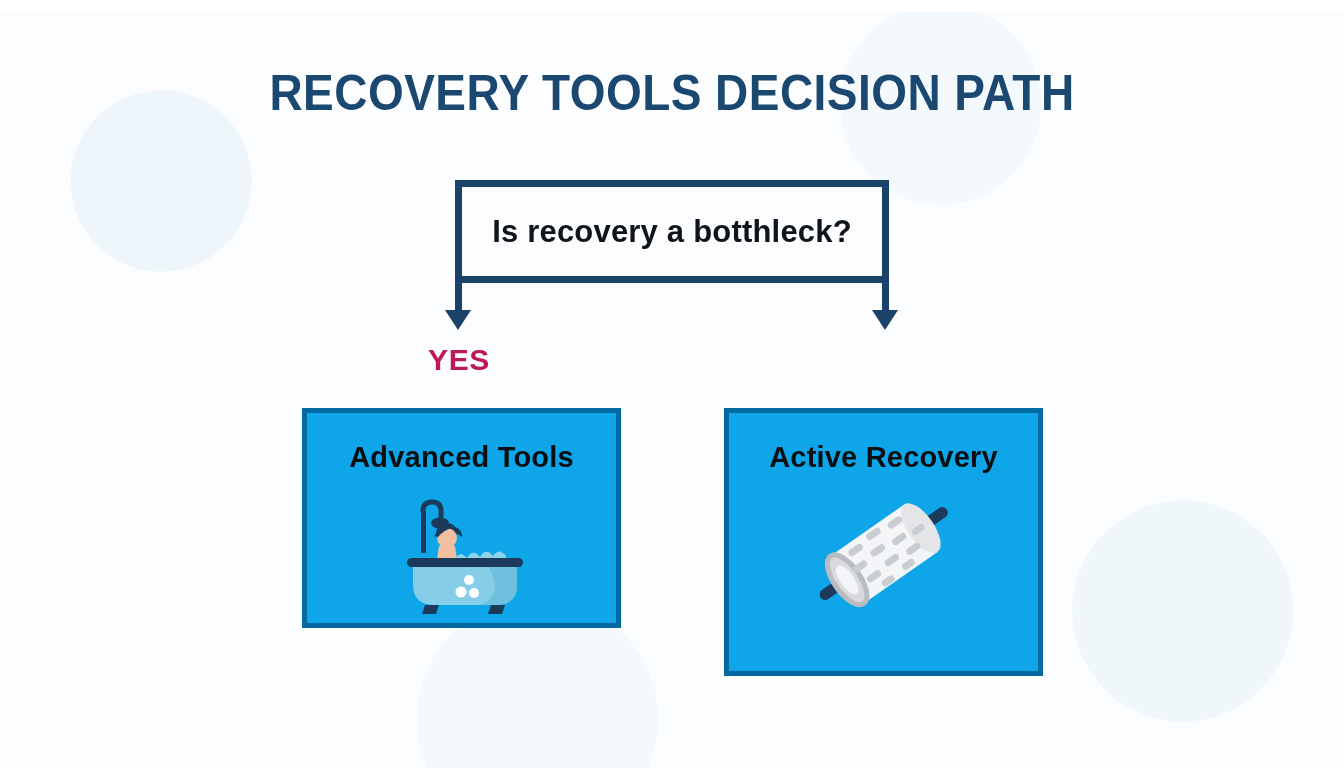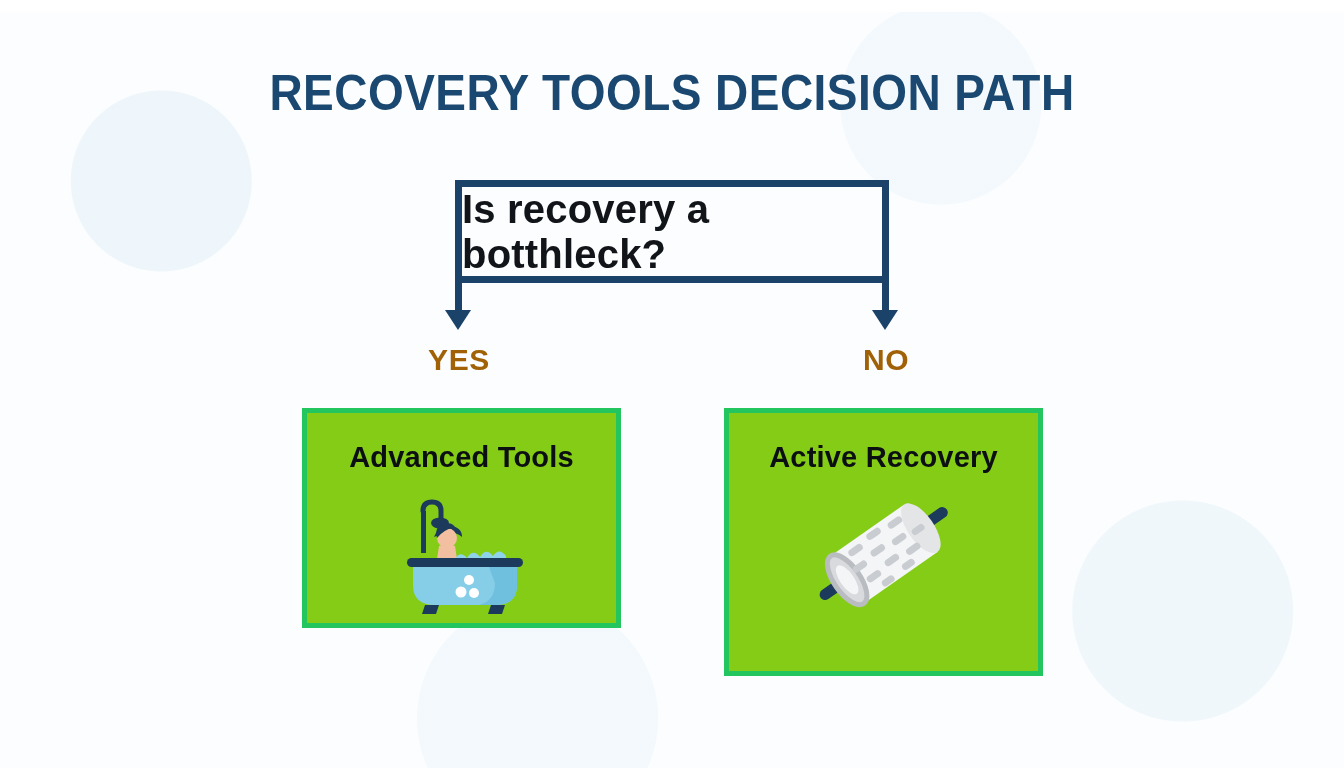--- a/index.html
+++ b/index.html
@@ -57,21 +57,21 @@
     position: absolute;
     left: 462px;
     top: 175px;
     width: 420px;
     height: 89px;
     display: flex;
     align-items: center;
     justify-content: center;
     color: #111418;
     font-weight: bold;
-    font-size: 40px;
+    font-size: 31px;
     font-family: "Liberation Sans", sans-serif;
     letter-spacing: 0.2px;
   }
 
   
   .arrow-stem { position: absolute; width: 7px; background: #1b4268; }
   .stem-yes { left: 455px; top: 264px; height: 36px; }
   .stem-no  { left: 882px; top: 264px; height: 36px; }
   .arrow-head {
     position: absolute;
@@ -81,34 +81,34 @@
     border-top: 20px solid #1b4268;
   }
   .head-yes { left: 445px; top: 298px; }
   .head-no  { left: 872px; top: 298px; }
 
   .branch-label {
     position: absolute;
     top: 331px;
     width: 200px;
     text-align: center;
-    color: #a16207;
+    color: #be185d;
     font-weight: bold;
     font-size: 30px;
     font-family: "Liberation Sans", sans-serif;
     letter-spacing: 0.6px;
   }
   .label-yes { left: 359px; }
   .label-no  { left: 786px; }
 
   
   .card {
     position: absolute;
-    border: 5px solid #22c55e;
-    background: #84cc16;
+    border: 5px solid #0369a1;
+    background: #0ea5e9;
     box-sizing: border-box;
   }
   .card-left  { left: 302px; top: 396px; width: 319px; height: 220px; }
   .card-right { left: 724px; top: 396px; width: 319px; height: 268px; }
 
   .card-title {
     position: absolute;
     left: 0; right: 0;
     top: 28px;
     text-align: center;
@@ -143,21 +143,20 @@
     <div class="dec-edge dec-bottom"></div>
     <div class="decision-text">Is recovery a botthleck?</div>
   </div>
 
   <div class="arrow-stem stem-yes"></div>
   <div class="arrow-head head-yes"></div>
   <div class="branch-label label-yes">YES</div>
 
   <div class="arrow-stem stem-no"></div>
   <div class="arrow-head head-no"></div>
-  <div class="branch-label label-no">NO</div>
 
   <div class="card card-left">
     <div class="card-title">Advanced Tools</div>
     <div class="card-icon">
       <svg viewBox="0 0 170 115" width="170" height="115" aria-hidden="true">
 
         <path d="M46 14 q0 -9 9 -9 q9 0 9 9 l0 10" fill="none" stroke="#1b3a5c" stroke-width="5" stroke-linecap="round"></path>
         <rect x="44" y="14" width="5" height="42" fill="#1b3a5c"></rect>
         <ellipse cx="63" cy="26" rx="9" ry="5.5" fill="#1b3a5c"></ellipse>
 

